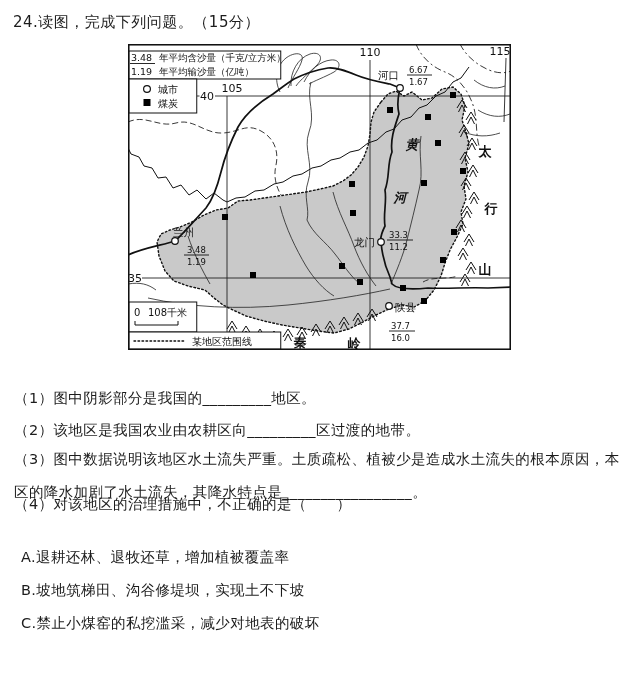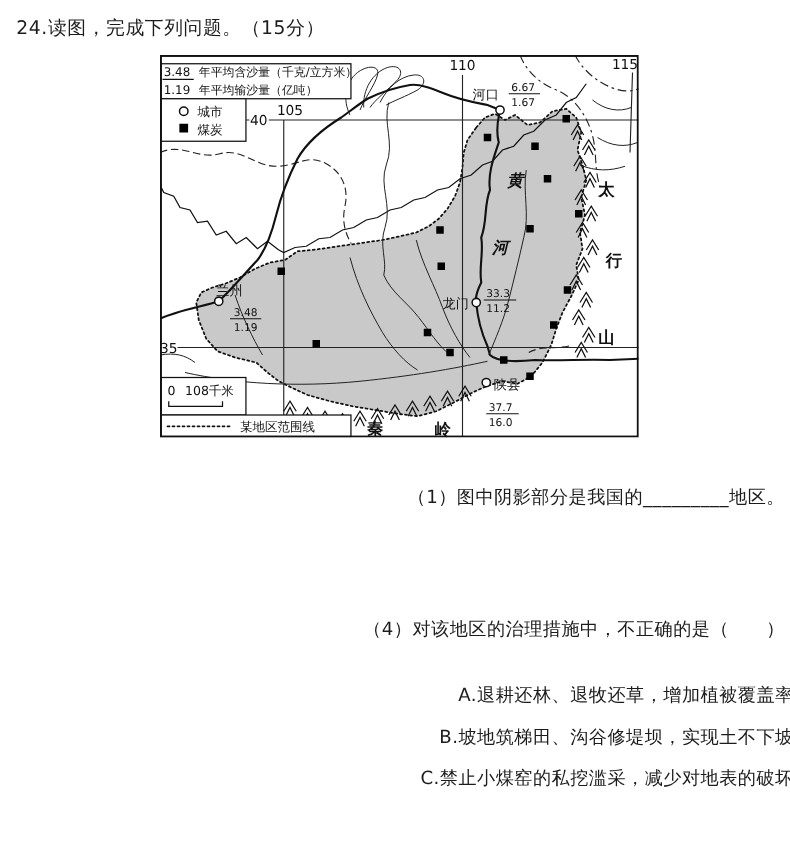--- a/index.html
+++ b/index.html
@@ -1,20 +1,20 @@
 <!DOCTYPE html>
 <html><head>
 <meta charset="utf-8">
 <style>
   html,body{margin:0;padding:0;background:#ffffff;}
   .page{position:relative;width:632px;height:673px;background:#fff;
         font-family:"DejaVu Sans",sans-serif;color:#1c1c1c;overflow:hidden;}
   .title{position:absolute;left:13px;top:13px;font-size:15px;letter-spacing:0.5px;}
   .map-wrap{position:absolute;left:128px;top:44px;width:383px;height:306px;}
-  .q{position:absolute;left:14px;width:614px;font-size:14.5px;line-height:33px;letter-spacing:0.4px;text-align:right;}
+  .q{position:absolute;left:14px;width:614px;font-size:14.5px;line-height:33px;letter-spacing:0.4px;}
   .opt{left:21px;}
   svg text{font-family:"DejaVu Sans",sans-serif;fill:#111;}
   .t-big{font-size:13px;font-weight:bold;font-style:italic;}
   .t-mtn{font-size:13px;font-weight:bold;}
   .t-grid{font-size:11px;}
   .t-name{font-size:10.5px;}
   .t-frac{font-size:8.5px;}
   .t-leg{font-size:9.5px;}
   .t-leg2{font-size:10px;}
 </style>
@@ -197,18 +197,20 @@
       <rect x="0.75" y="288" width="152" height="17.25" fill="#fff" stroke="#111" stroke-width="1"></rect>
       <line x1="6" y1="297" x2="56" y2="297" stroke="#111" stroke-width="1.4" stroke-dasharray="1.6 2.4" stroke-linecap="round"></line>
       <text class="t-leg2" x="64" y="301">某地区范围线</text>
     </g>
 
     <rect x="0.75" y="0.75" width="381.5" height="304.5" fill="none" stroke="#111" stroke-width="1.6"></rect>
   </svg>
   </div>
 
   <div class="q" style="top:382px">（1）图中阴影部分是我国的_________地区。</div>
+  <div class="q" style="top:414px">（2）该地区是我国农业由农耕区向_________区过渡的地带。</div>
+  <div class="q" style="top:443px">（3）图中数据说明该地区水土流失严重。土质疏松、植被少是造成水土流失的根本原因，本区的降水加剧了水土流失，其降水特点是_________________。</div>
   <div class="q" style="top:488px">（4）对该地区的治理措施中，不正确的是（　　）</div>
   <div class="q opt" style="top:541px">A.退耕还林、退牧还草，增加植被覆盖率</div>
   <div class="q opt" style="top:574px">B.坡地筑梯田、沟谷修堤坝，实现土不下坡</div>
   <div class="q opt" style="top:607px">C.禁止小煤窑的私挖滥采，减少对地表的破坏</div>
 
 </div>
 
 </body></html>

